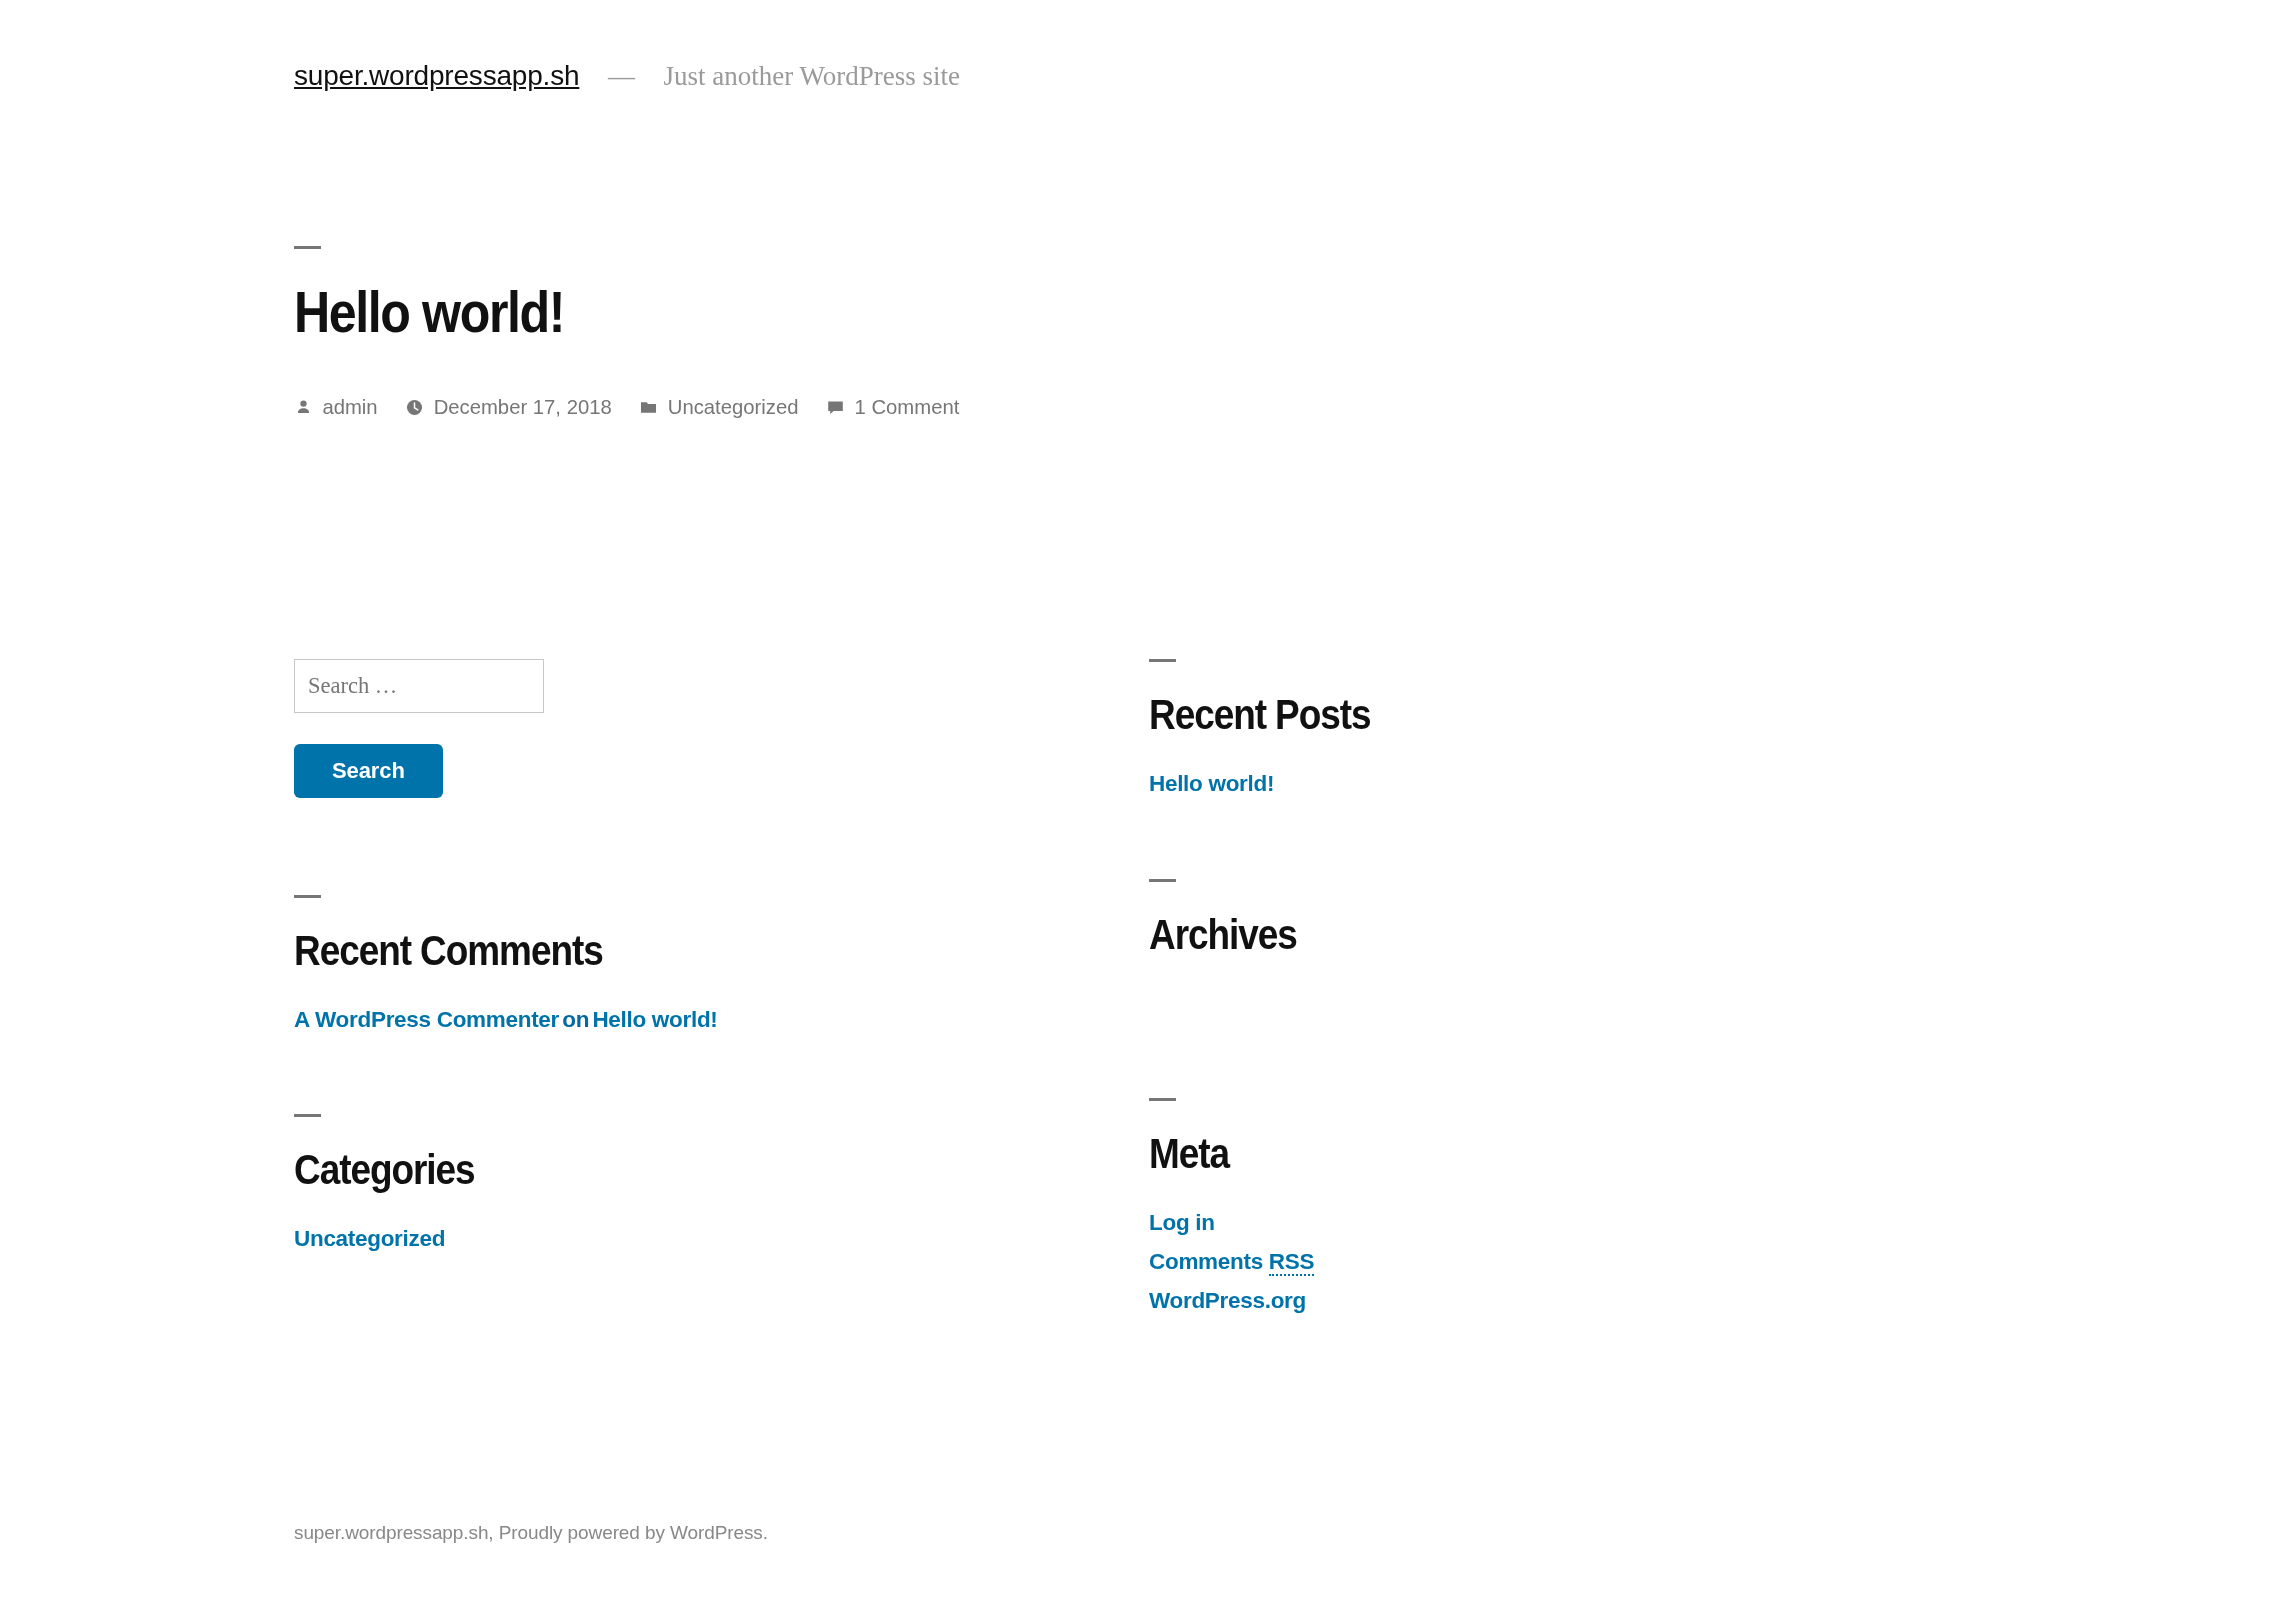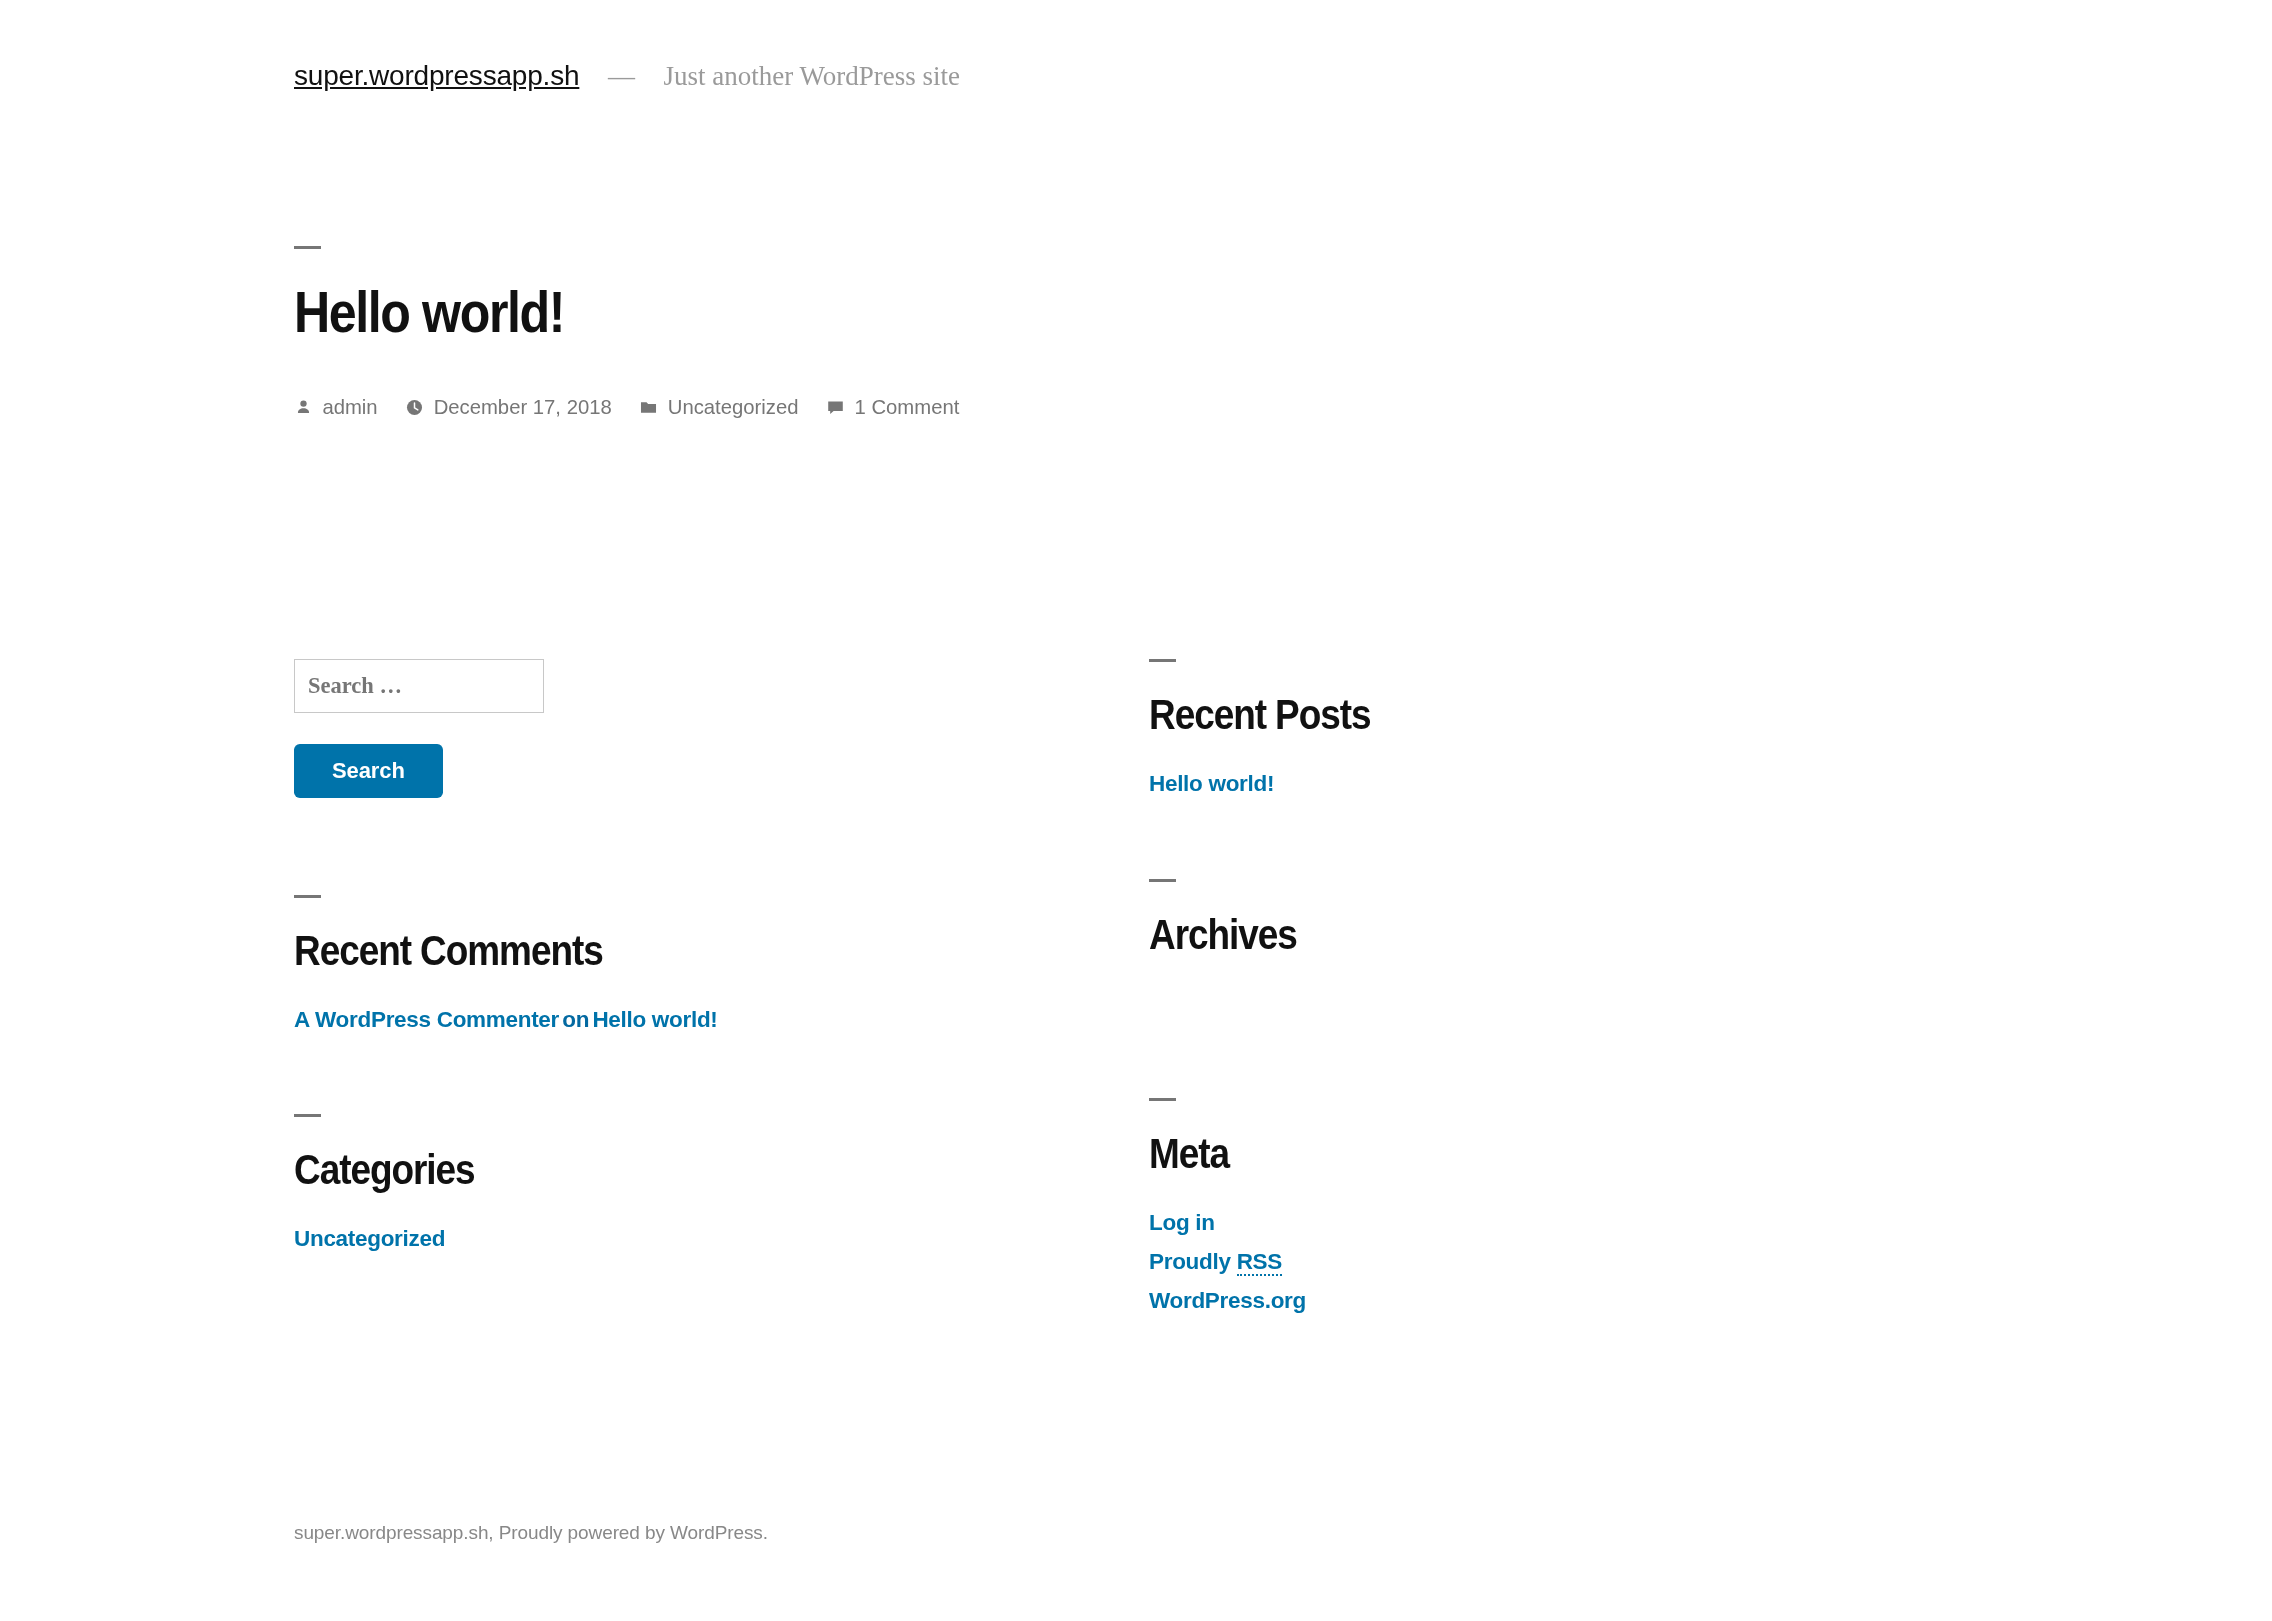--- a/index.html
+++ b/index.html
@@ -190,21 +190,20 @@
     width: 250px;
     height: 54px;
     padding: 8px 13px;
     border: 1.5px solid #c8c8c8;
     border-radius: 0;
     background: #ffffff;
     font-family: "Liberation Serif", serif;
     font-size: 22.5px;
     color: #555555;
     outline: none;
-    font-weight: bold;
   }
   .search-input::placeholder {
     color: #767676;
     opacity: 1;
   }
   .search-button {
     margin-top: 31px;
     display: inline-block;
     border: none;
     border-radius: 5.8px;
@@ -343,21 +342,21 @@
     </section>
 
     <section class="widget w-meta">
       <span class="rule"></span>
       <h2 class="widget-title">Meta</h2>
       <ul class="widget-list">
         <li>
           <a class="wlink" href="#">Log in</a>
         </li>
         <li>
-          <a class="wlink" href="#"><span>Proudly </span><span class="abbr-rss">RSS</span></a>
+          <a class="wlink" href="#"><span>Comments </span><span class="abbr-rss">RSS</span></a>
         </li>
         <li>
           <a class="wlink" href="#">WordPress.org</a>
         </li>
       </ul>
     </section>
 
   </div>
 
   <div class="site-footer">super.wordpressapp.sh, Proudly powered by WordPress.</div>

